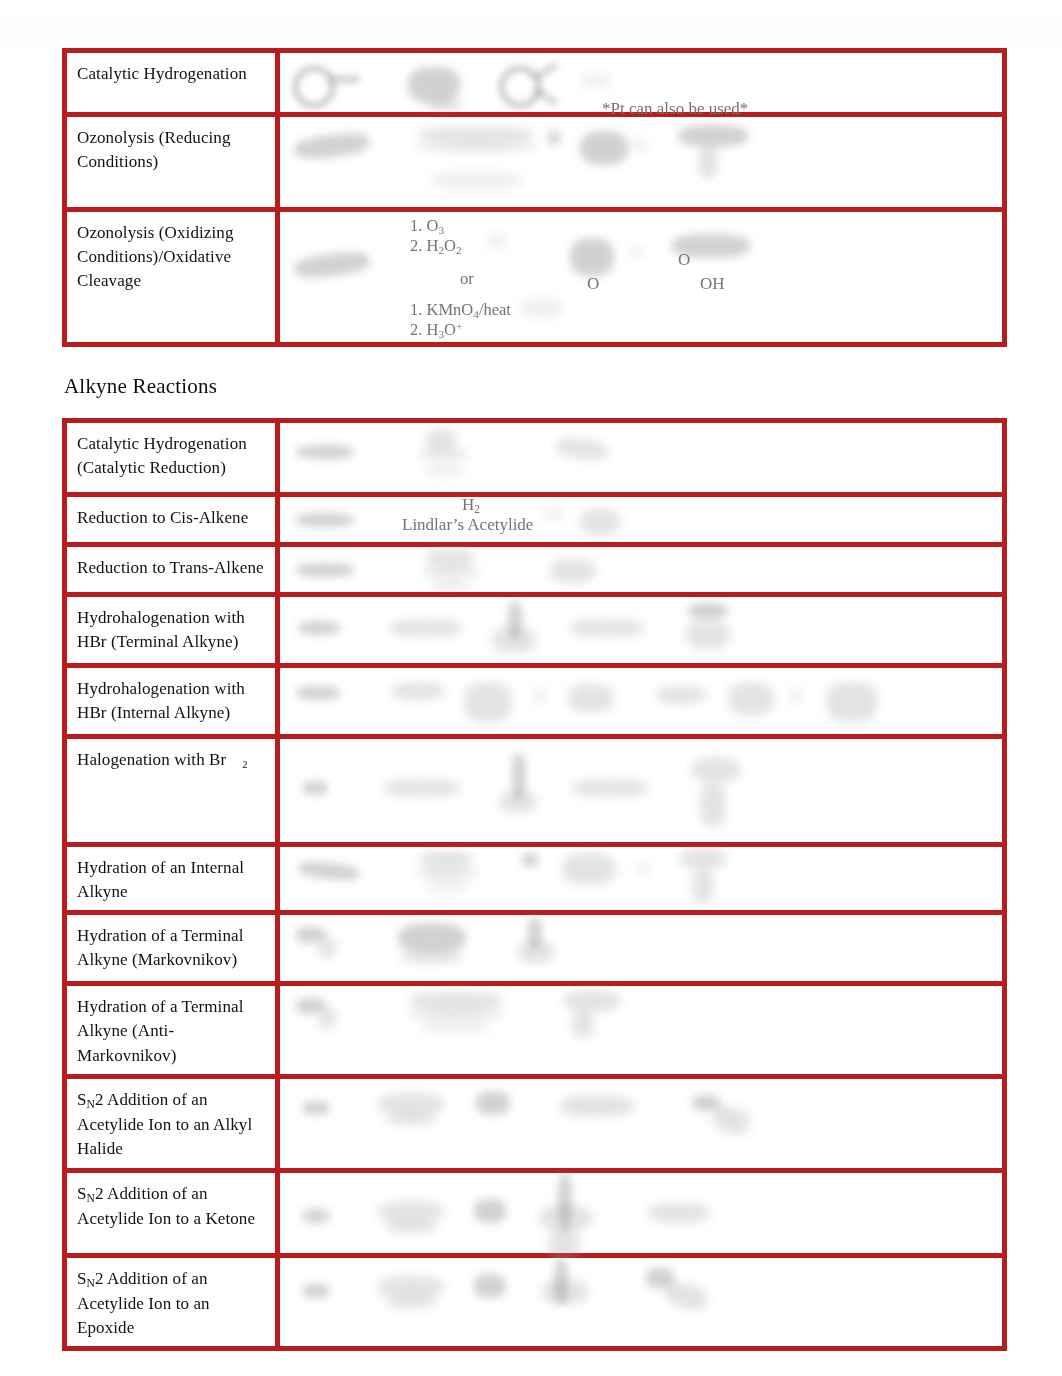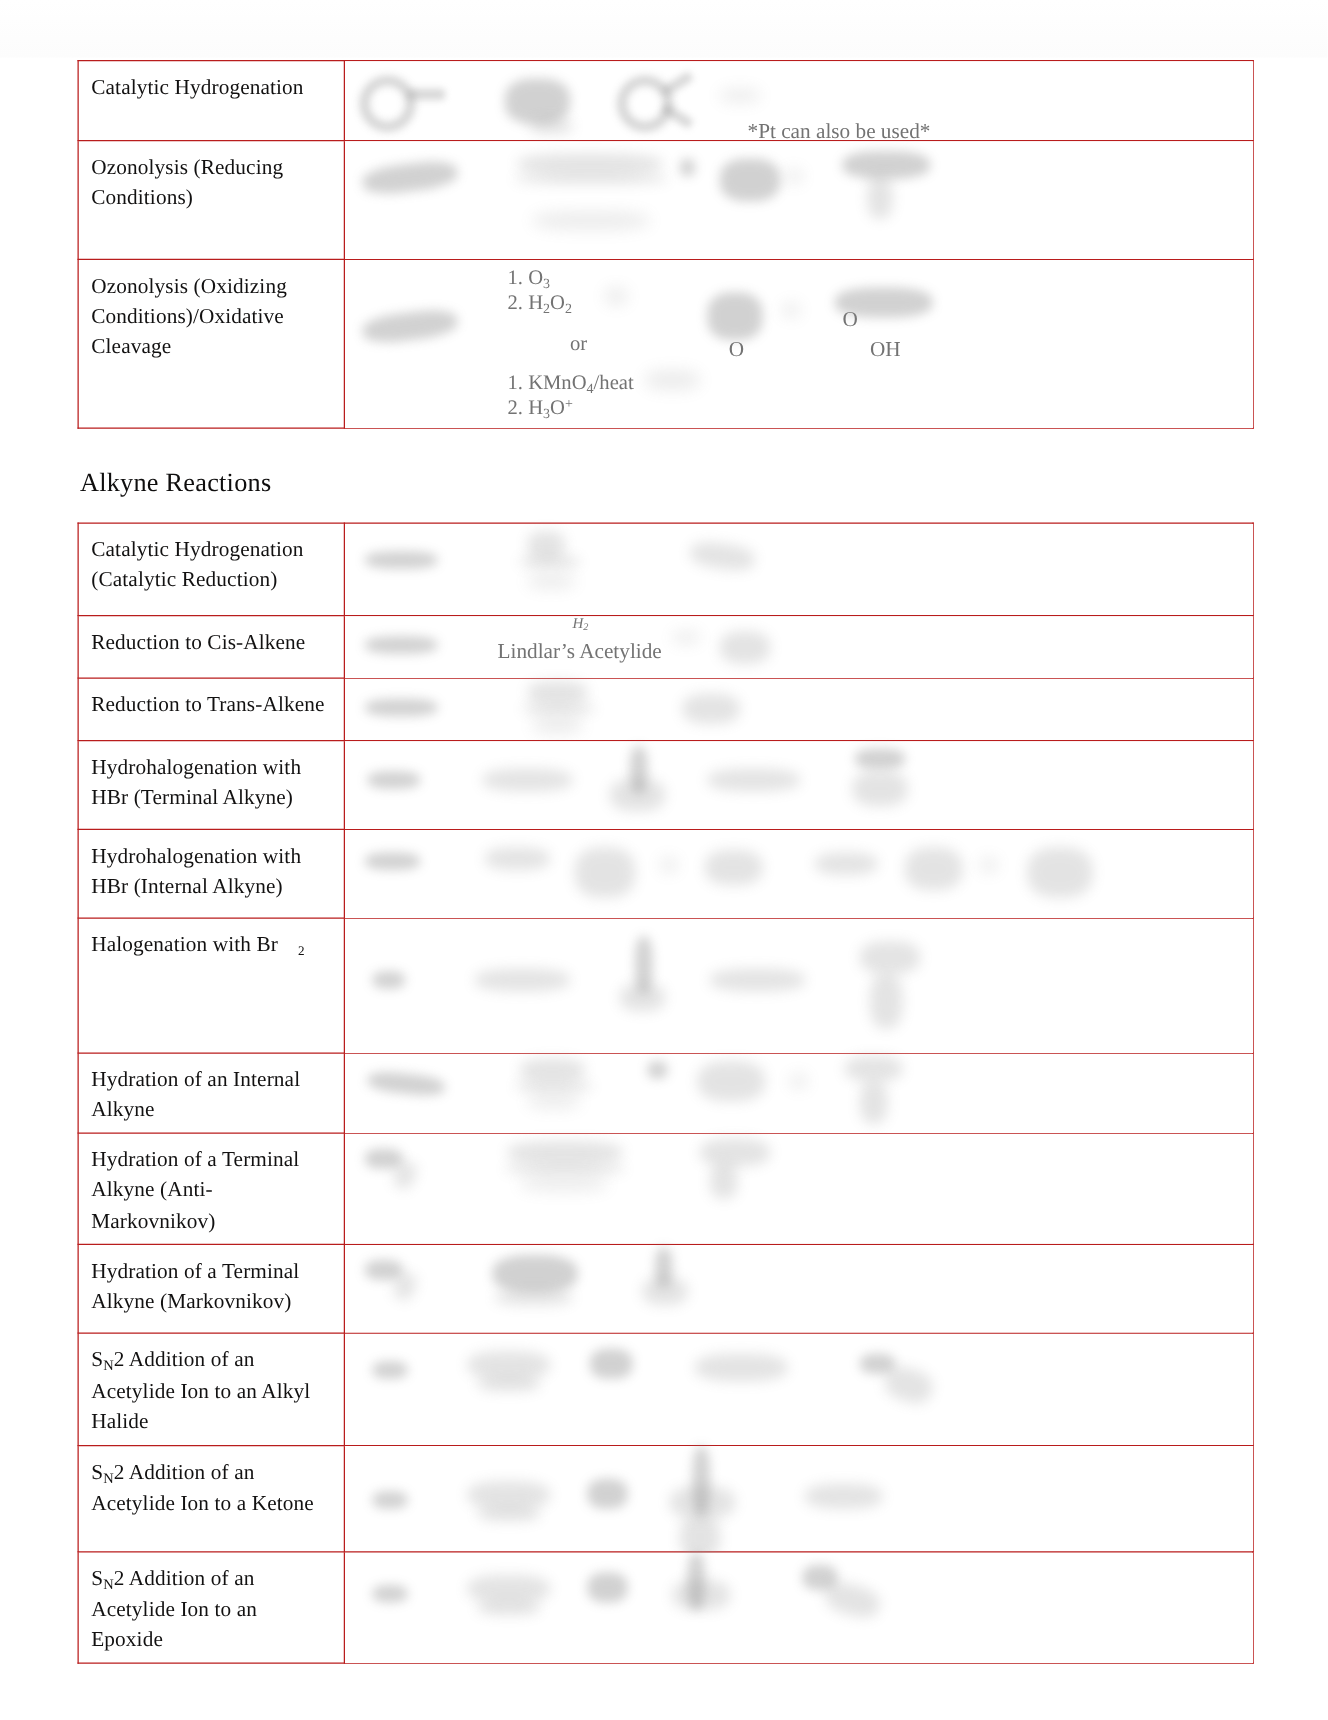--- a/index.html
+++ b/index.html
@@ -25,21 +25,21 @@
   
   .rxn-table {
     position: absolute;
     left: 62px;
     width: 940px;
     border-collapse: collapse;
     table-layout: fixed;
     background: #fff;
   }
   .rxn-table td {
-    border: 1px solid #b91c1c;
+    border: 5px solid #b91c1c;
     vertical-align: top;
     padding: 0;
     background: #fff;
   }
   .rxn-table .c-name {
     width: 213px;
     padding: 9px 8px 6px 10px;
     font-size: 17px;
     line-height: 1.42;
     letter-spacing: 0.1px;
@@ -235,21 +235,21 @@
         </td>
       </tr>
 
       <tr>
         <td class="c-name" style="height:50px;">
           <span>Reduction to Cis-Alkene</span>
         </td>
         <td class="c-rxn">
           <div class="rxn-cell-inner">
             <div class="struct" style="left:16px; top:16px; width:58px; height:14px;"></div>
-            <span class="rxn-text" style="left:182px; top:-2px; font-size:12px;font-style:italic;">H<sub>2</sub></span>
+            <span class="rxn-text" style="left:182px; top:-2px; font-size:17px;">H<sub>2</sub></span>
             <span class="rxn-text" style="left:122px; top:18px; font-size:17px;">Lindlar’s Acetylide</span>
             <div class="struct faint" style="left:262px; top:12px; width:22px; height:10px;"></div>
             <div class="struct light" style="left:300px; top:12px; width:40px; height:26px;"></div>
           </div>
         </td>
       </tr>
 
       <tr>
         <td class="c-name" style="height:50px;">
           <span>Reduction to Trans-Alkene</span>
@@ -332,47 +332,47 @@
             <div class="struct light" style="left:282px; top:6px; width:54px; height:32px;"></div>
             <div class="struct faint" style="left:356px; top:16px; width:14px; height:12px;"></div>
             <div class="struct light" style="left:400px; top:2px; width:46px; height:20px;"></div>
             <div class="struct light" style="left:412px; top:22px; width:22px; height:34px;"></div>
           </div>
         </td>
       </tr>
 
       <tr>
         <td class="c-name" style="height:71px;">
+          <span>Hydration of a Terminal Alkyne (Markovnikov)</span>
+        </td>
+        <td class="c-rxn">
+          <div class="rxn-cell-inner">
+            <div class="struct" style="left:16px; top:12px; width:30px; height:16px;"></div>
+            <div class="struct light" style="left:40px; top:22px; width:16px; height:22px; transform:rotate(22deg);"></div>
+            <div class="struct" style="left:118px; top:8px; width:68px; height:30px;"></div>
+            <div class="struct light" style="left:120px; top:36px; width:62px; height:12px;"></div>
+            <div class="struct" style="left:248px; top:2px; width:14px; height:32px;"></div>
+            <div class="struct light" style="left:238px; top:26px; width:36px; height:22px;"></div>
+          </div>
+        </td>
+      </tr>
+
+      <tr>
+        <td class="c-name" style="height:71px;">
           <span>Hydration of a Terminal Alkyne (Anti-Markovnikov)</span>
         </td>
         <td class="c-rxn">
           <div class="rxn-cell-inner">
             <div class="struct" style="left:16px; top:12px; width:30px; height:16px;"></div>
             <div class="struct light" style="left:40px; top:22px; width:16px; height:22px; transform:rotate(22deg);"></div>
             <div class="struct light" style="left:130px; top:6px; width:92px; height:18px;"></div>
             <div class="struct light" style="left:128px; top:24px; width:96px; height:8px;"></div>
             <div class="struct faint" style="left:140px; top:34px; width:70px; height:12px;"></div>
             <div class="struct light" style="left:284px; top:4px; width:56px; height:22px;"></div>
             <div class="struct light" style="left:292px; top:24px; width:22px; height:28px;"></div>
-          </div>
-        </td>
-      </tr>
-
-      <tr>
-        <td class="c-name" style="height:71px;">
-          <span>Hydration of a Terminal Alkyne (Markovnikov)</span>
-        </td>
-        <td class="c-rxn">
-          <div class="rxn-cell-inner">
-            <div class="struct" style="left:16px; top:12px; width:30px; height:16px;"></div>
-            <div class="struct light" style="left:40px; top:22px; width:16px; height:22px; transform:rotate(22deg);"></div>
-            <div class="struct" style="left:118px; top:8px; width:68px; height:30px;"></div>
-            <div class="struct light" style="left:120px; top:36px; width:62px; height:12px;"></div>
-            <div class="struct" style="left:248px; top:2px; width:14px; height:32px;"></div>
-            <div class="struct light" style="left:238px; top:26px; width:36px; height:22px;"></div>
           </div>
         </td>
       </tr>
 
       <tr>
         <td class="c-name" style="height:73px;">
           <span>S<sub>N</sub>2 Addition of an Acetylide Ion to an Alkyl Halide</span>
         </td>
         <td class="c-rxn">
           <div class="rxn-cell-inner">

